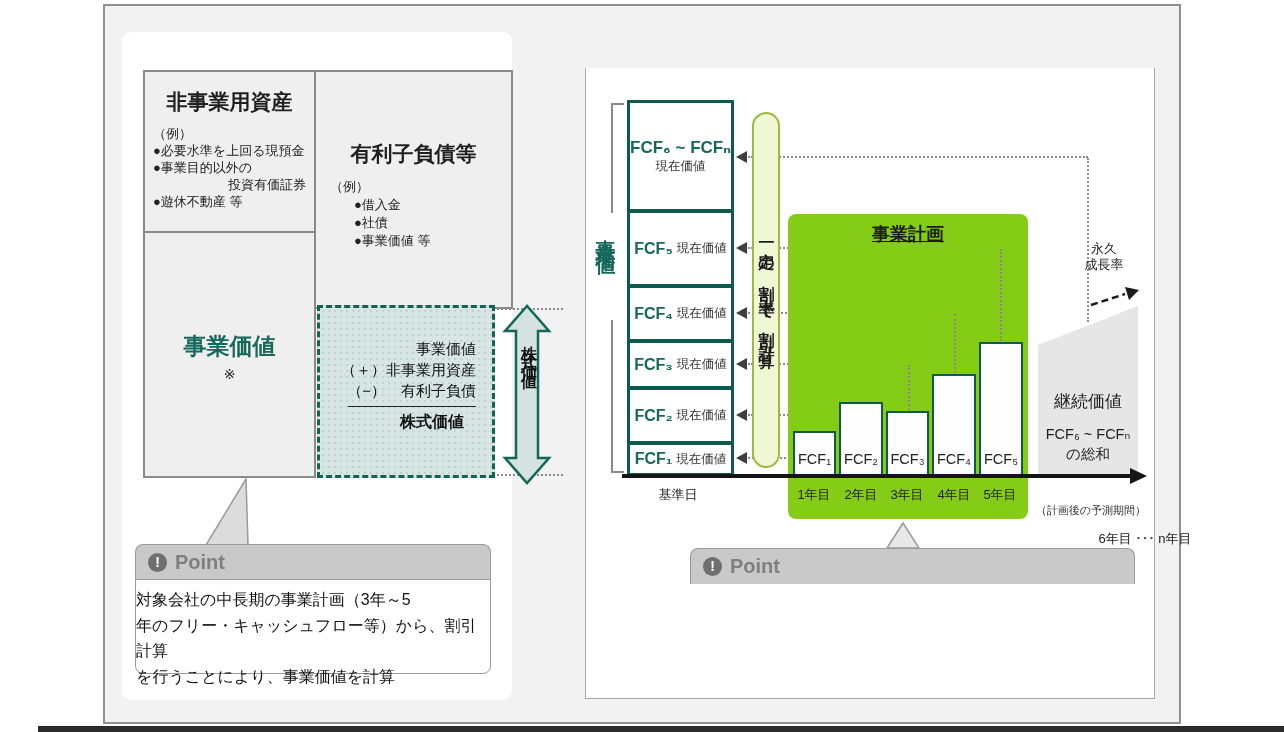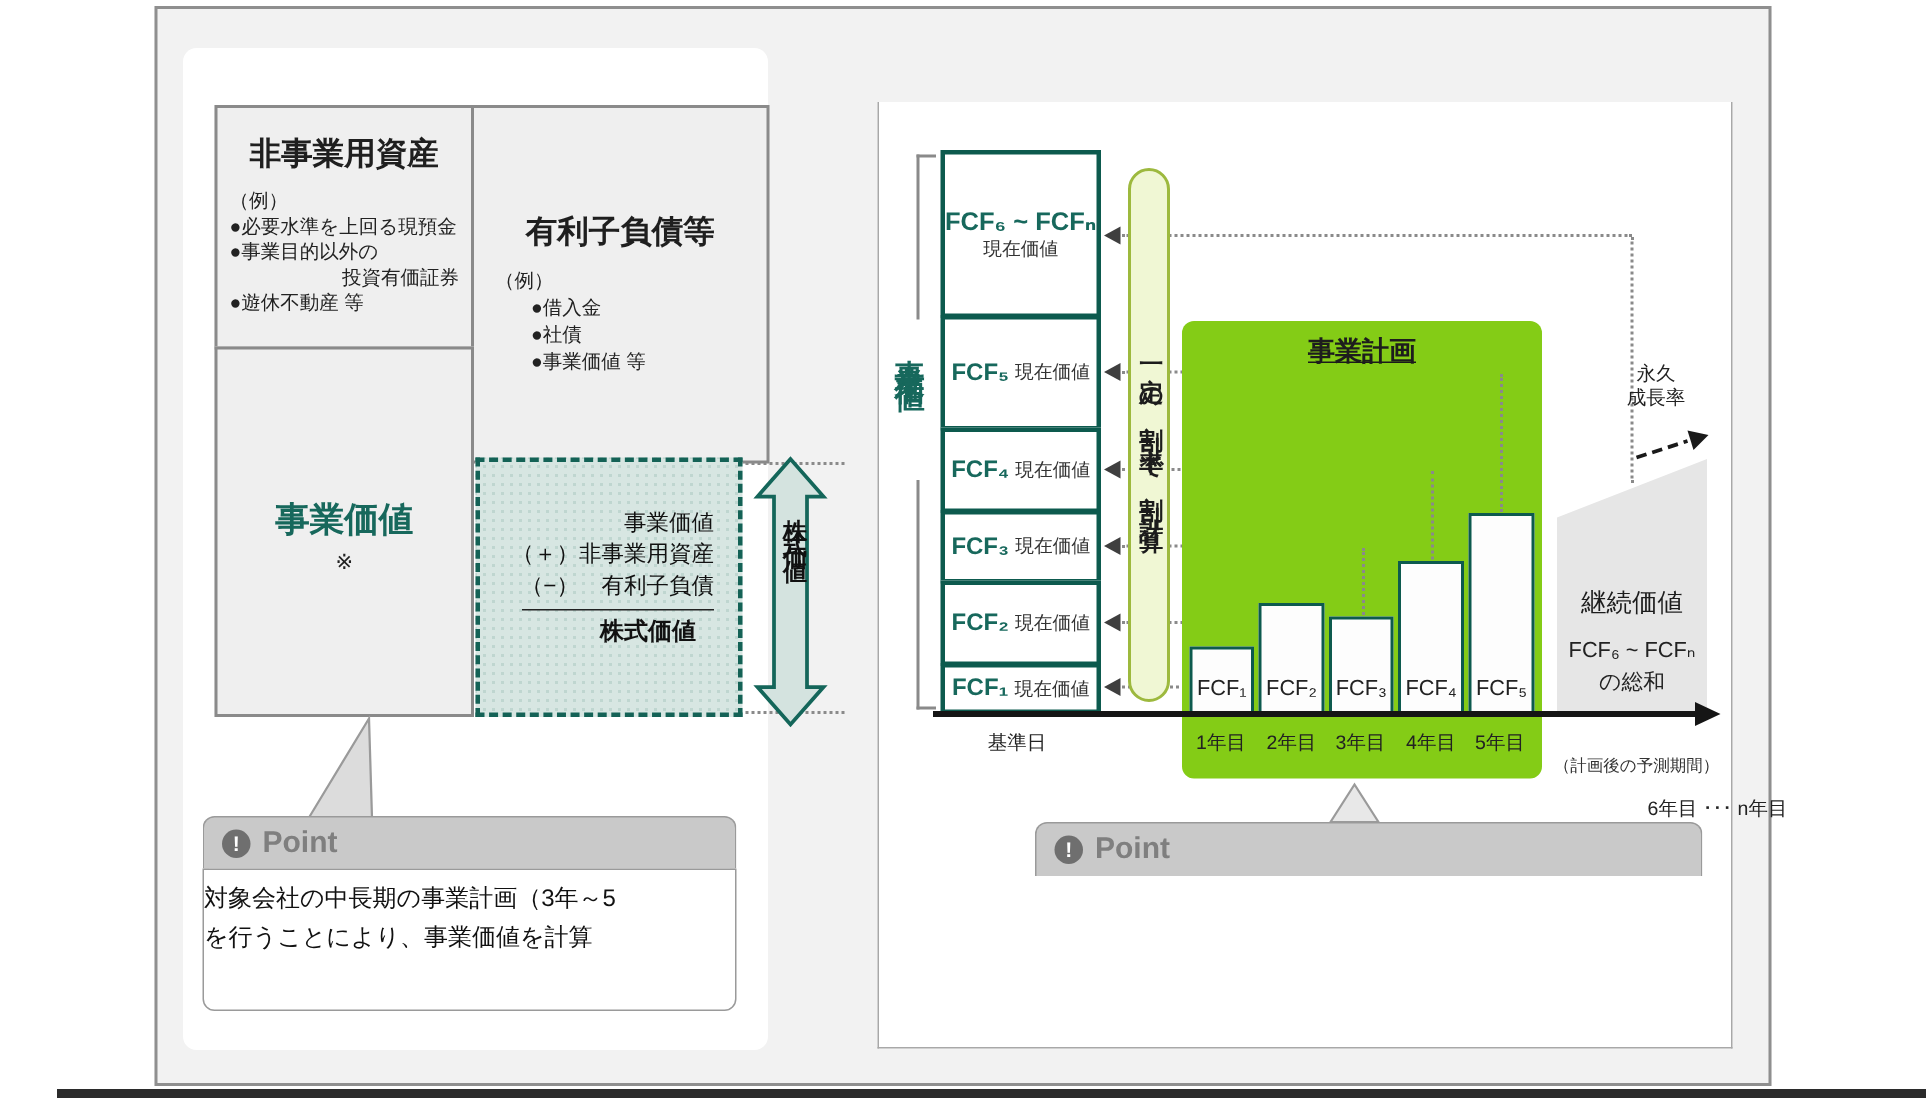--- a/index.html
+++ b/index.html
@@ -122,20 +122,21 @@
   <svg class="abs" style="left:200px; top:477px;" width="52" height="70">
     <polygon points="46,2 6,68 48,68" fill="#dcdcdc" stroke="#9a9a9a" stroke-width="1.5"></polygon>
   </svg>
 
   <div class="abs pt-header" style="left:135px; top:544px; width:356px; height:35px;">
     <span class="pt-icon">!</span>
     <span class="pt-label">Point</span>
   </div>
   <div class="abs pt-body" style="left:135px; top:579px; width:356px; height:95px;">
     <div>対象会社の中長期の事業計画（3年～5</div>
+    <div>年のフリー・キャッシュフロー等）から、割引計算</div>
     <div>を行うことにより、事業価値を計算</div>
   </div>
 
   <div class="abs rp-body"></div>
 
   <div class="abs" style="left:611px; top:103px; width:13px; height:2px; background:#8a8a8a;"></div>
   <div class="abs" style="left:611px; top:103px; width:2px; height:110px; background:#8a8a8a;"></div>
   <div class="abs" style="left:611px; top:320px; width:2px; height:153px; background:#8a8a8a;"></div>
   <div class="abs" style="left:611px; top:471px; width:13px; height:2px; background:#8a8a8a;"></div>
   <div class="abs vtext teal-title" style="left:593px; top:224px; height:104px; font-size:20px; letter-spacing:5px;">事業価値</div>

